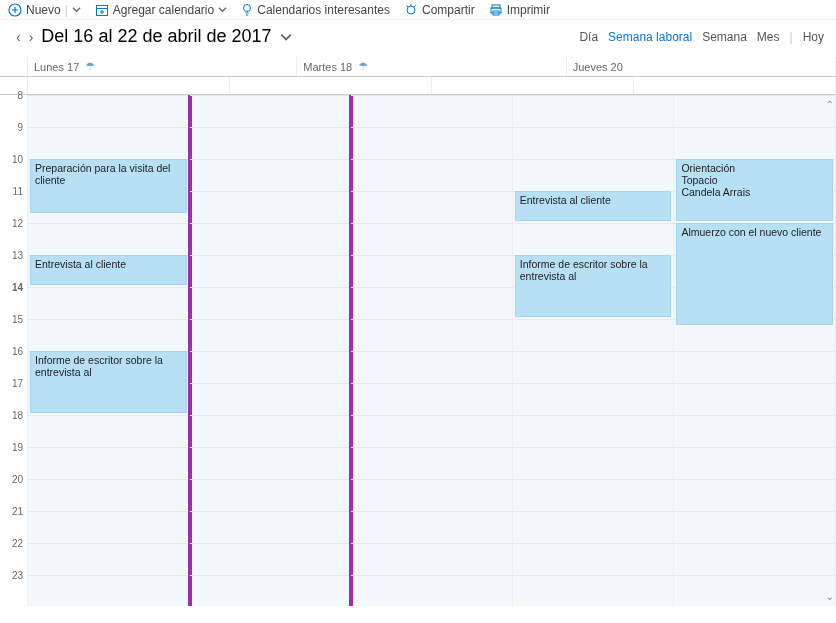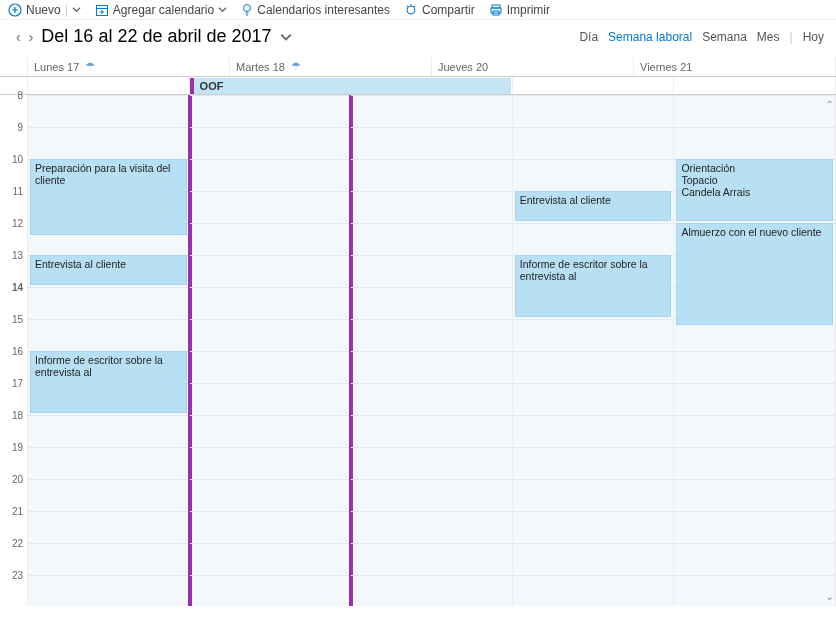--- a/index.html
+++ b/index.html
@@ -212,33 +212,25 @@
     <span>Lunes 17</span>
     <span class="rain">☂</span>
   </div>
   <div class="dayh">
     <span>Martes 18</span>
     <span class="rain">☂</span>
   </div>
   <div class="dayh">
     <span>Jueves 20</span>
   </div>
-  <div class="dayh">
-    <span>Viernes 21</span>
-  </div>
 </div>
 
 <div class="allday">
   <div class="spacer"></div>
   <div class="cell"></div>
-  <div class="cell">
-    <div class="allday-event" style="width:calc(200% - 0px);">
-      <span>OOF</span>
-    </div>
-  </div>
   <div class="cell"></div>
   <div class="cell"></div>
   <div class="cell"></div>
 </div>
 
 <div class="grid" id="grid">
   <div class="timecol" id="timecol">
       <div class="hour-label" style="top: 0px;">8</div>
       <div class="hour-label" style="top: 32px;">9</div>
       <div class="hour-label" style="top: 64px;">10</div>
@@ -266,21 +258,21 @@
       <div class="hline" style="top: 192px;"></div>
       <div class="hline" style="top: 224px;"></div>
       <div class="hline" style="top: 256px;"></div>
       <div class="hline" style="top: 288px;"></div>
       <div class="hline" style="top: 320px;"></div>
       <div class="hline" style="top: 352px;"></div>
       <div class="hline" style="top: 384px;"></div>
       <div class="hline" style="top: 416px;"></div>
       <div class="hline" style="top: 448px;"></div>
       <div class="hline" style="top: 480px;"></div>
-      <div class="event" style="top: 64px; height: 76px;"><span>Preparación para la visita del cliente</span></div>
+      <div class="event" style="top: 64px; height: 54px;"><span>Preparación para la visita del cliente</span></div>
       <div class="event" style="top: 160px; height: 30px;"><span>Entrevista al cliente</span></div>
       <div class="event" style="top: 256px; height: 62px;"><span>Informe de escritor sobre la entrevista al</span></div>
     </div>
   <div class="daycol" id="col1">
     <div class="purple-bar"></div>
   <div class="hline" style="top: 0px;"></div>
       <div class="hline" style="top: 32px;"></div>
       <div class="hline" style="top: 64px;"></div>
       <div class="hline" style="top: 96px;"></div>
       <div class="hline" style="top: 128px;"></div>

